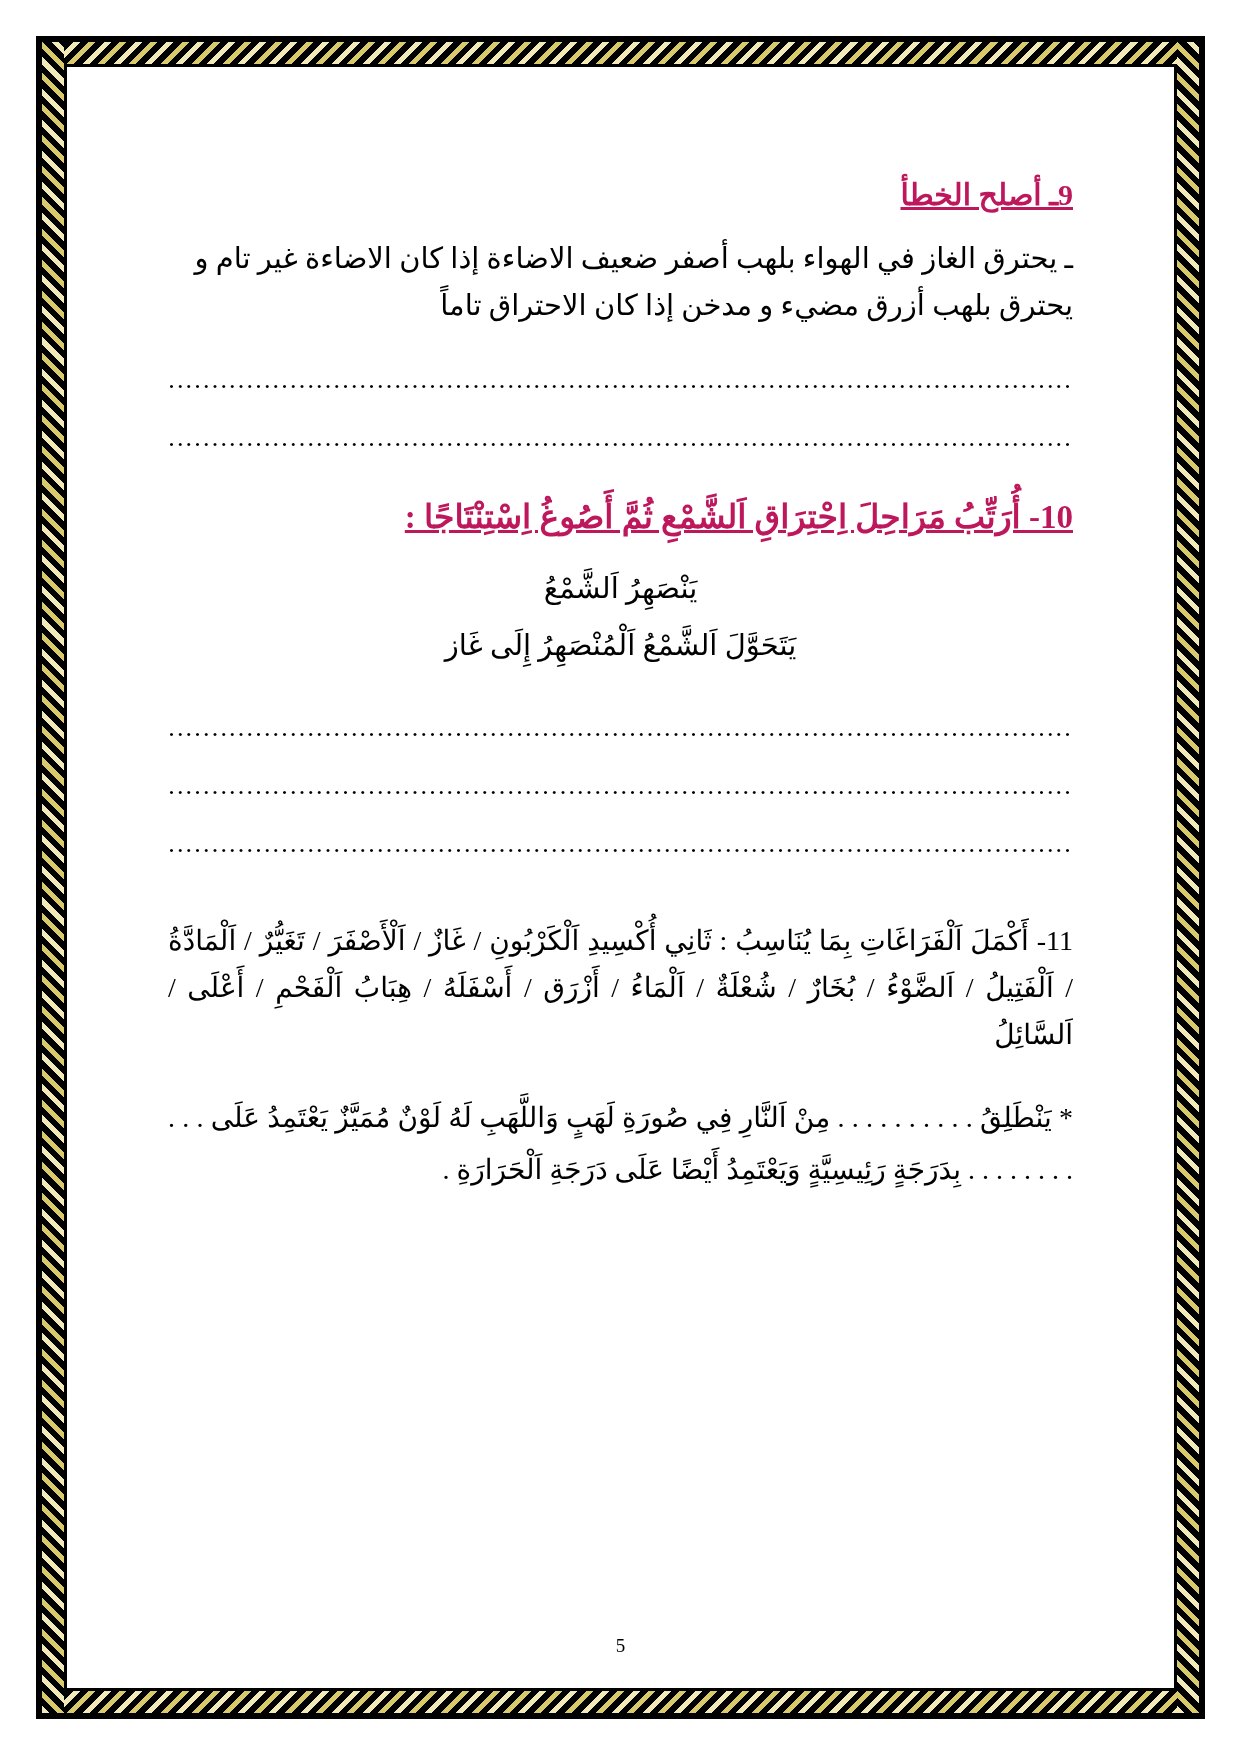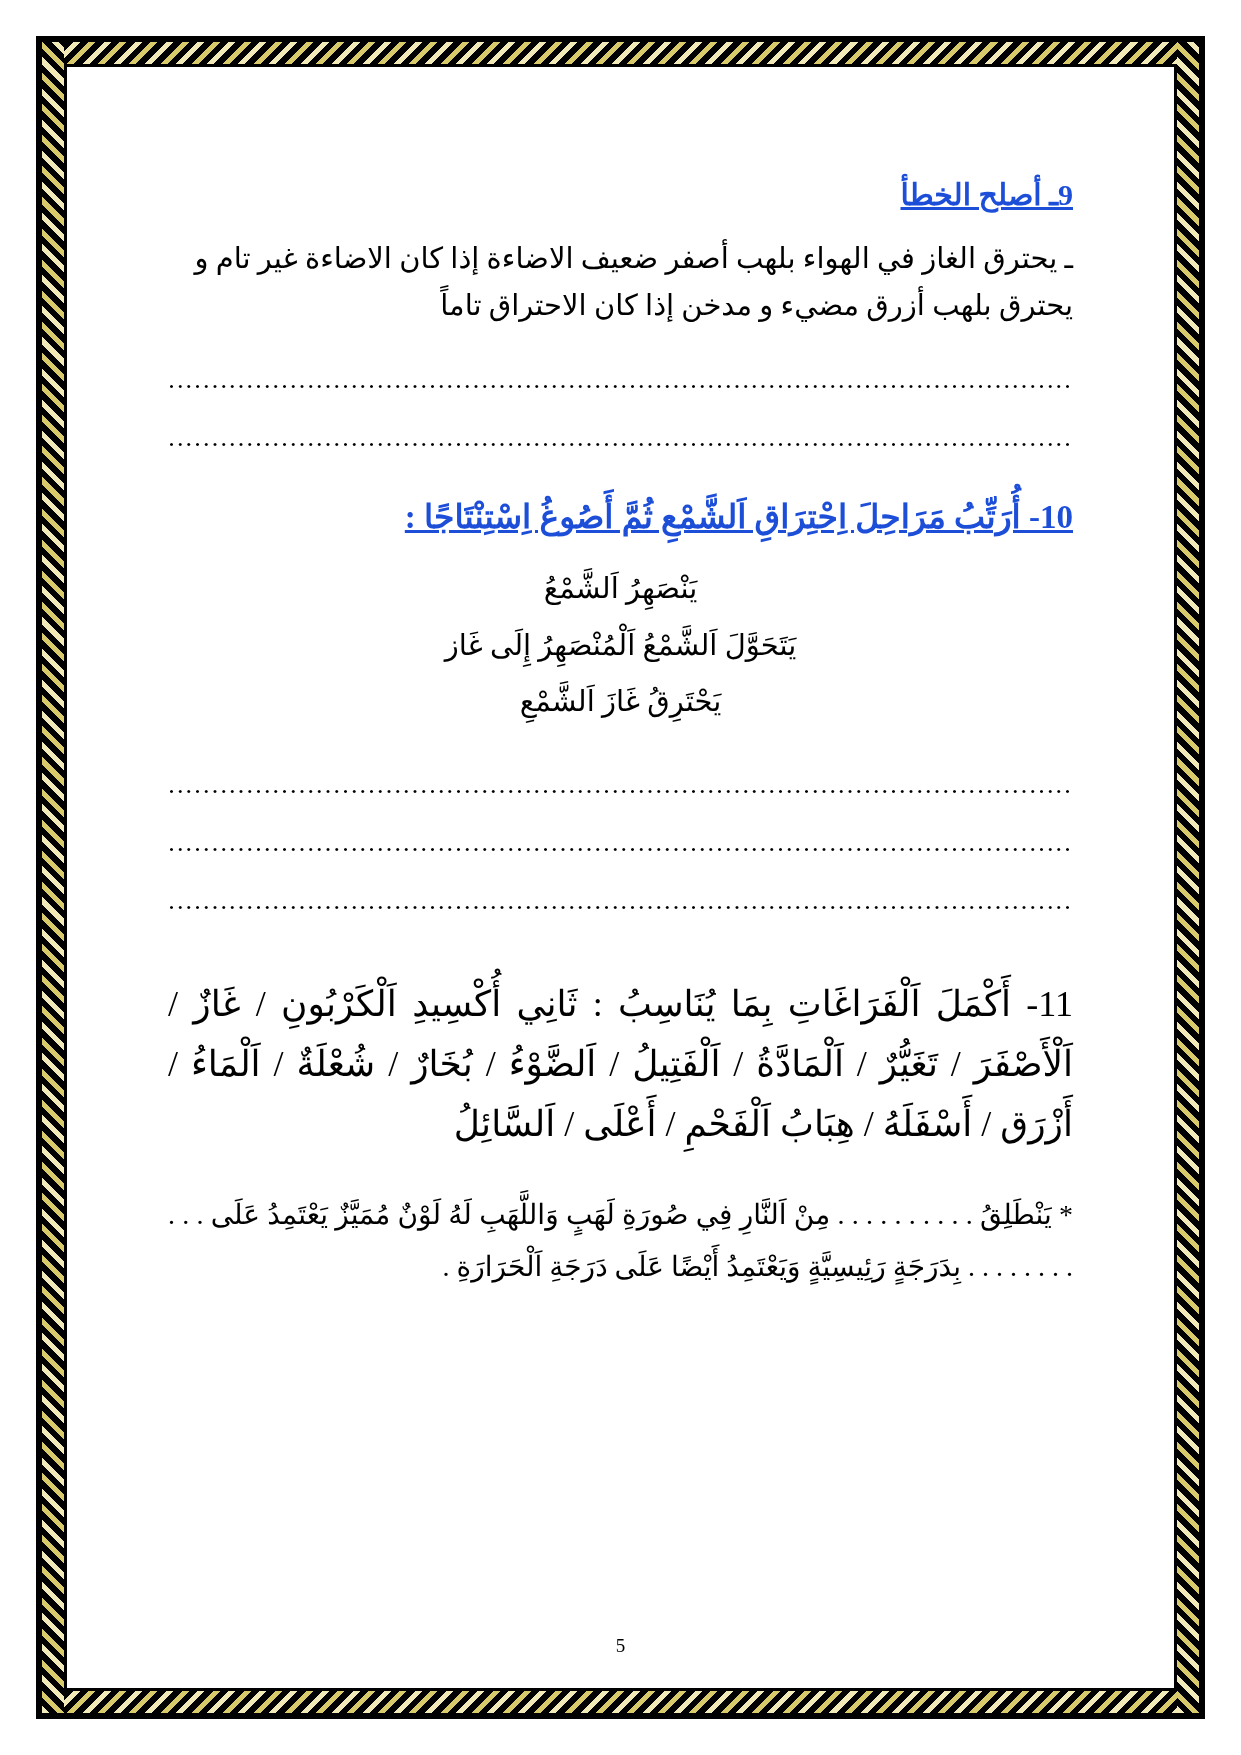--- a/index.html
+++ b/index.html
@@ -91,21 +91,21 @@
     top: 72px;
     right: 72px;
     bottom: 72px;
     padding: 100px 96px 20px 96px;
     box-sizing: border-box;
     text-align: right;
     color: #000000;
   }
 
   .q-heading {
-    color: #1d4ed8;
+    color: #be185d;
     font-weight: bold;
     text-decoration: underline;
     font-size: 30px;
     line-height: 1.5;
     margin: 0 0 18px 0;
   }
   .q-heading.small {
     font-size: 33px;
   }
 
@@ -135,21 +135,21 @@
     list-style: none;
     text-align: center;
   }
   .steps li {
     font-size: 29px;
     line-height: 1.95;
     margin: 0;
   }
 
   .fill-list {
-    font-size: 36px;
+    font-size: 28px;
     line-height: 1.68;
     margin: 0;
     text-align: justify;
     text-align-last: right;
   }
 
   .blank-para {
     font-size: 28px;
     line-height: 1.85;
     margin: 0;
@@ -194,21 +194,20 @@
       <div class="dots-line">...................................................................................................................</div>
     </div>
 
     <div class="gap-md"></div>
 
     <div>
       <h2 class="q-heading small">10- أُرَتِّبُ مَرَاحِلَ اِحْتِرَاقِ اَلشَّمْعِ ثُمَّ أَصُوغُ اِسْتِنْتَاجًا :</h2>
       <ul class="steps">
         <li>يَنْصَهِرُ اَلشَّمْعُ</li>
         <li>يَتَحَوَّلَ اَلشَّمْعُ اَلْمُنْصَهِرُ إِلَى غَاز</li>
-        <li>يَحْتَرِقُ غَازَ اَلشَّمْعِ</li>
       </ul>
       <div class="gap-md"></div>
       <div class="dots-line">...................................................................................................................</div>
       <div class="gap-sm"></div>
       <div class="dots-line">...................................................................................................................</div>
       <div class="gap-sm"></div>
       <div class="dots-line">...................................................................................................................</div>
     </div>
 
     <div class="gap-lg"></div>

